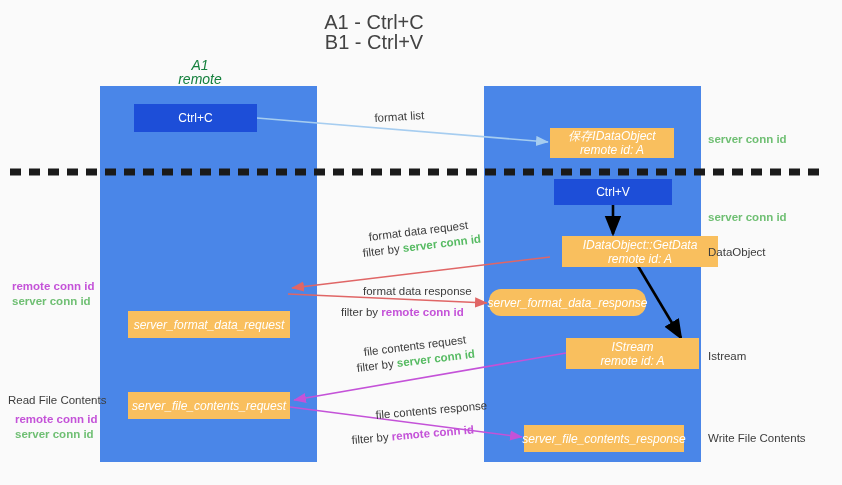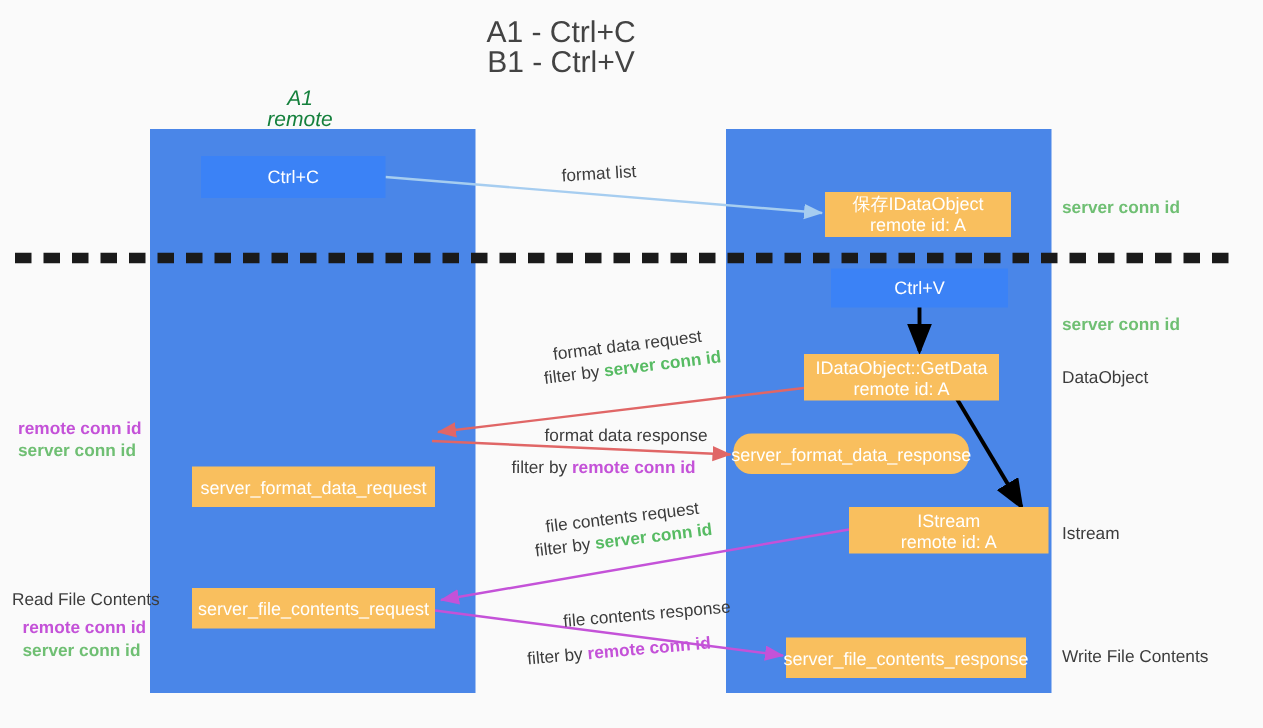--- a/index.html
+++ b/index.html
@@ -32,22 +32,22 @@
 
   .node{
     position:absolute;box-sizing:border-box;
     display:flex;align-items:center;justify-content:center;
     flex-direction:column;
     color:#ffffff;font-size:12px;line-height:14px;
     text-align:center;
   }
   .node .sub{display:block;text-align:center;}
   .orange{background:#f9b košt;}
-  .orange{background:#f9bf5e;}
-  .green{background:#3b82f6;}
+  .orange{background:#f9bf5e;font-style:italic;}
+  .green{background:#1d4ed8;}
 
   .edge-label{
     position:absolute;color:#3c3c3c;font-size:11.5px;line-height:14px;
     white-space:nowrap;
   }
   .edge-label .hl-green{color:#57bb63;font-weight:bold;}
   .edge-label .hl-purple{color:#c452d8;font-weight:bold;}
 
   .side-note{
     position:absolute;font-size:11.5px;line-height:15px;white-space:nowrap;
@@ -120,21 +120,21 @@
 
   <div class="node orange" style="left:550px;top:128px;width:124px;height:30px;">
     <span>保存IDataObject</span>
     <span class="sub">remote id: A</span>
   </div>
 
   <div class="node green" style="left:554px;top:179px;width:118px;height:26px;">
     <span>Ctrl+V</span>
   </div>
 
-  <div class="node orange" style="left:536px;top:236px;width:130px;height:31px;">
+  <div class="node orange" style="left:562px;top:236px;width:156px;height:31px;">
     <span>IDataObject::GetData</span>
     <span class="sub">remote id: A</span>
   </div>
 
   <div class="node orange" style="left:566px;top:338px;width:133px;height:31px;">
     <span>IStream</span>
     <span class="sub">remote id: A</span>
   </div>
 
   <div class="node orange" style="left:489px;top:289px;width:157px;height:27px;border-radius:12px;">

